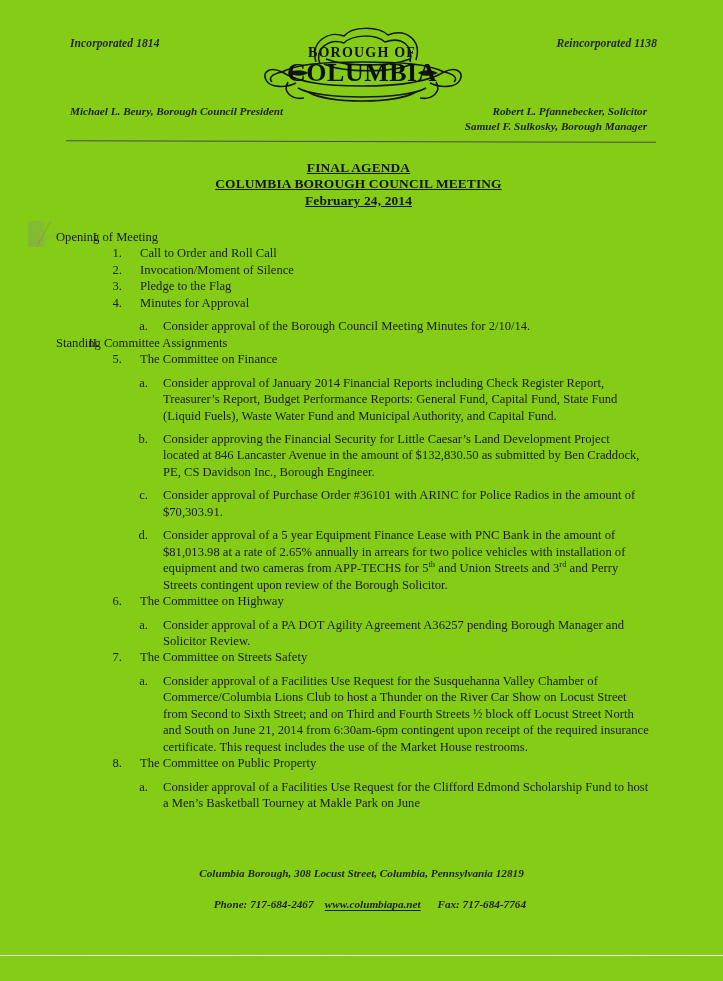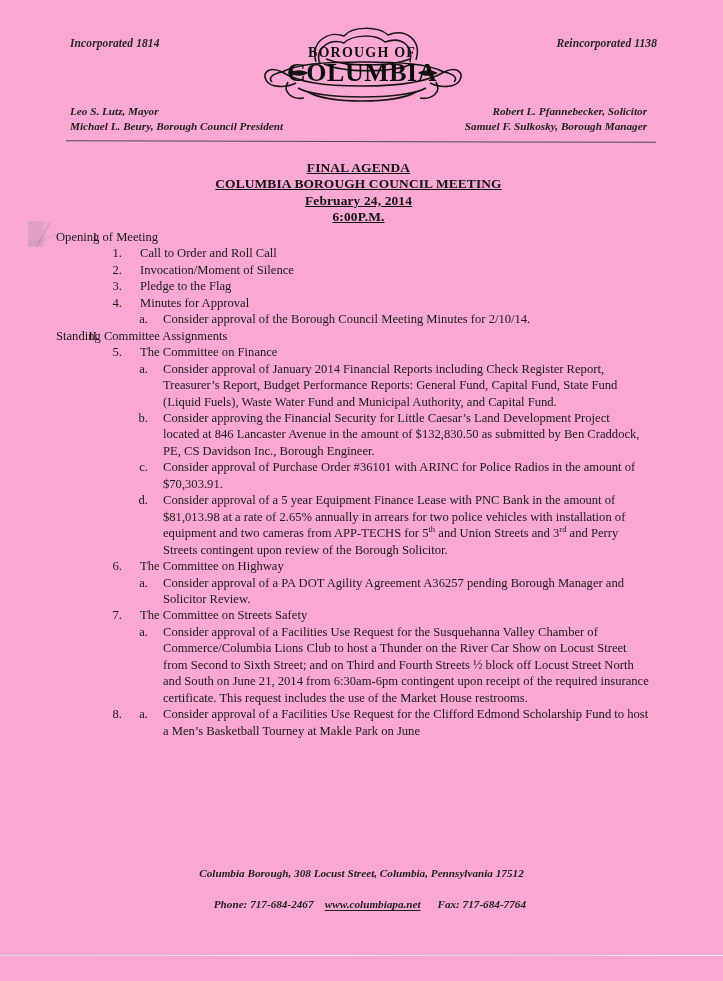--- a/index.html
+++ b/index.html
@@ -8,21 +8,21 @@
     background: #ffffff;
   }
   body {
     font-family: "Liberation Serif", serif;
     color: #1a1a1a;
   }
   #page {
     position: relative;
     width: 723px;
     height: 981px;
-    background: #f9a8d4;
+    background: #84cc16;
     overflow: hidden;
   }
 
   
   .scan-smudge {
     position: absolute;
     left: 28px;
     top: 221px;
     width: 34px;
     height: 26px;
@@ -144,21 +144,21 @@
   
   .lvl1 > .marker { left: 78px;  width: 22px; }
   .lvl1 > .txt    { margin-left: 56px; margin-right: 72px; }
 
   
   .lvl2 > .marker { left: 100px; width: 22px; }
   .lvl2 > .txt    { margin-left: 140px; margin-right: 72px; }
 
   
   .lvl3 > .marker { left: 128px; width: 20px; }
-  .lvl3 > .txt    { margin-left: 163px; margin-right: 74px; }
+  .lvl3 > .txt    { margin-left: 163px; margin-right: 74px; margin-top: 7px; }
 
   sup {
     font-size: 0.68em;
     vertical-align: super;
     line-height: 0;
   }
 
   
   .footer {
     position: absolute;
@@ -225,37 +225,35 @@
         <g fill="#141414">
           <path d="M36 47 C44 43 52 44 56 47 C52 50 44 51 36 47 Z"></path>
           <path d="M186 47 C178 43 170 44 166 47 C170 50 178 51 186 47 Z"></path>
         </g>
 
         <text x="110" y="55" fill="#0d0d0d" font-family="'Liberation Serif', serif" font-weight="bold" font-size="26" text-anchor="middle" letter-spacing="0.5">COLUMBIA</text>
       </svg>
     </div>
 
     <div class="officers left">
-      <div>Leo S. Lutz, Mayor</div>
       <div>Michael L. Beury, Borough Council President</div>
     </div>
 
     <div class="officers right">
       <div>Robert L. Pfannebecker, Solicitor</div>
       <div>Samuel F. Sulkosky, Borough Manager</div>
     </div>
 
     <div class="header-rule"></div>
   </div>
 
   <div class="title-block">
     <div class="tline"><span>FINAL AGENDA</span></div>
     <div class="tline"><span>COLUMBIA BOROUGH COUNCIL MEETING</span></div>
     <div class="tline"><span>February 24, 2014</span></div>
-    <div class="tline"><span>6:00P.M.</span></div>
   </div>
 
   <div class="agenda" id="agenda-list">
       <div class="row lvl1">
         <span class="marker">I.</span>
         <span class="txt">Opening of Meeting</span>
       </div>
       <div class="row lvl2">
         <span class="marker">1.</span>
         <span class="txt">Call to Order and Roll Call</span>
@@ -311,28 +309,29 @@
       <div class="row lvl2">
         <span class="marker">7.</span>
         <span class="txt">The Committee on Streets Safety</span>
       </div>
       <div class="row lvl3">
         <span class="marker">a.</span>
         <span class="txt">Consider approval of a Facilities Use Request for the Susquehanna Valley Chamber of Commerce/Columbia Lions Club to host a Thunder on the River Car Show on Locust Street from Second to Sixth Street; and on Third and Fourth Streets ½ block off Locust Street North and South on June 21, 2014 from 6:30am-6pm contingent upon receipt of the required insurance certificate.  This request includes the use of the Market House restrooms.</span>
       </div>
       <div class="row lvl2">
         <span class="marker">8.</span>
+        <span class="txt">The Committee on Public Property</span>
       </div>
       <div class="row lvl3">
         <span class="marker">a.</span>
         <span class="txt">Consider approval of a Facilities Use Request for the Clifford Edmond Scholarship Fund to host a Men’s Basketball Tourney at Makle Park on June</span>
       </div>
     </div>
 
   <div class="footer">
-    <div>Columbia Borough, 308 Locust Street, Columbia, Pennsylvania 17512</div>
+    <div>Columbia Borough, 308 Locust Street, Columbia, Pennsylvania 12819</div>
     <div class="fline2">
       <span>Phone: 717-684-2467</span><span>    </span><a class="site" href="#">www.columbiapa.net</a><span>      </span><span>Fax: 717-684-7764</span>
     </div>
   </div>
 
   <div class="page-bottom-edge"></div>
 </div>
 
 </body></html>

